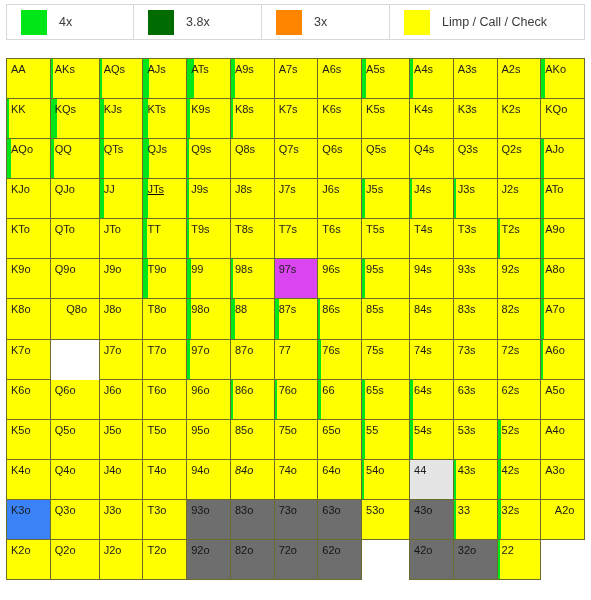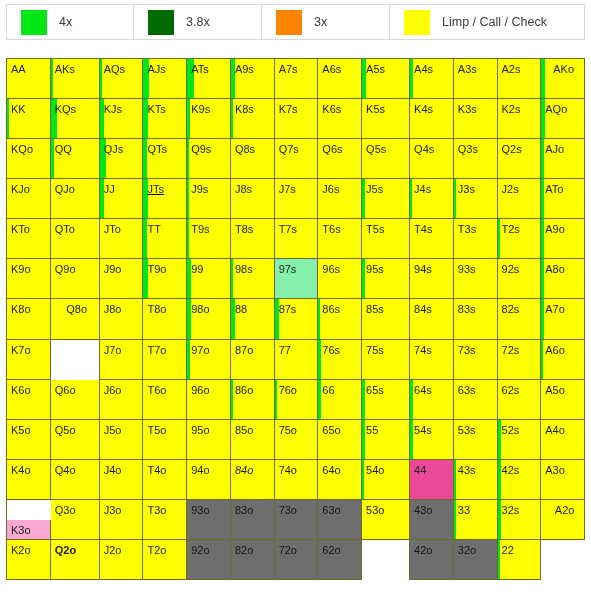--- a/index.html
+++ b/index.html
@@ -158,21 +158,21 @@
       <div class="cell" style="background: rgb(255, 255, 0);">
         <span class="bar" style="width: 7%; background: rgb(0, 230, 23);"></span>
         <span class="lbl">A4s</span>
       </div>
       <div class="cell" style="background: rgb(255, 255, 0);">
         <span class="lbl">A3s</span>
       </div>
       <div class="cell" style="background: rgb(255, 255, 0);">
         <span class="lbl">A2s</span>
       </div>
-      <div class="cell" style="background: rgb(255, 255, 0); padding-left: 8px;">
+      <div class="cell" style="background: rgb(255, 255, 0);">
         <span class="bar" style="width: 9%; background: rgb(0, 230, 23);"></span>
         <span class="lbl">AKo</span>
       </div>
       <div class="cell" style="background: rgb(255, 255, 0);">
         <span class="bar" style="width: 5%; background: rgb(0, 230, 23);"></span>
         <span class="lbl">KK</span>
       </div>
       <div class="cell" style="background: rgb(255, 255, 0);">
         <span class="bar" style="width: 14%; background: rgb(0, 230, 23);"></span>
         <span class="lbl">KQs</span>
@@ -205,37 +205,37 @@
       <div class="cell" style="background: rgb(255, 255, 0);">
         <span class="lbl">K4s</span>
       </div>
       <div class="cell" style="background: rgb(255, 255, 0);">
         <span class="lbl">K3s</span>
       </div>
       <div class="cell" style="background: rgb(255, 255, 0);">
         <span class="lbl">K2s</span>
       </div>
       <div class="cell" style="background: rgb(255, 255, 0);">
+        <span class="lbl">KQo</span>
+      </div>
+      <div class="cell" style="background: rgb(255, 255, 0);">
         <span class="bar" style="width: 9%; background: rgb(0, 230, 23);"></span>
         <span class="lbl">AQo</span>
       </div>
       <div class="cell" style="background: rgb(255, 255, 0);">
-        <span class="lbl">KQo</span>
-      </div>
-      <div class="cell" style="background: rgb(255, 255, 0);">
         <span class="bar" style="width: 7%; background: rgb(0, 230, 23);"></span>
         <span class="lbl">QQ</span>
+      </div>
+      <div class="cell" style="background: rgb(255, 255, 0);">
+        <span class="bar" style="width: 9%; background: rgb(0, 230, 23);"></span>
+        <span class="lbl">QTs</span>
       </div>
       <div class="cell" style="background: rgb(255, 255, 0);">
         <span class="bar" style="width: 14%; background: rgb(0, 230, 23);"></span>
         <span class="lbl">QJs</span>
-      </div>
-      <div class="cell" style="background: rgb(255, 255, 0);">
-        <span class="bar" style="width: 9%; background: rgb(0, 230, 23);"></span>
-        <span class="lbl">QTs</span>
       </div>
       <div class="cell" style="background: rgb(255, 255, 0);">
         <span class="bar" style="width: 5%; background: rgb(0, 230, 23);"></span>
         <span class="lbl">Q9s</span>
       </div>
       <div class="cell" style="background: rgb(255, 255, 0);">
         <span class="lbl">Q8s</span>
       </div>
       <div class="cell" style="background: rgb(255, 255, 0);">
         <span class="lbl">Q7s</span>
@@ -362,21 +362,21 @@
         <span class="lbl">T9o</span>
       </div>
       <div class="cell" style="background: rgb(255, 255, 0);">
         <span class="bar" style="width: 9%; background: rgb(0, 230, 23);"></span>
         <span class="lbl">99</span>
       </div>
       <div class="cell" style="background: rgb(255, 255, 0);">
         <span class="bar" style="width: 5%; background: rgb(0, 230, 23);"></span>
         <span class="lbl">98s</span>
       </div>
-      <div class="cell" style="background: #86efac;">
+      <div class="cell" style="background: #d946ef;">
         <span class="lbl">97s</span>
       </div>
       <div class="cell" style="background: rgb(255, 255, 0);">
         <span class="lbl">96s</span>
       </div>
       <div class="cell" style="background: rgb(255, 255, 0);">
         <span class="bar" style="width: 7%; background: rgb(0, 230, 23);"></span>
         <span class="lbl">95s</span>
       </div>
       <div class="cell" style="background: rgb(255, 255, 0);">
@@ -585,35 +585,35 @@
       <div class="cell" style="background: rgb(255, 255, 0);">
         <span class="lbl">74o</span>
       </div>
       <div class="cell" style="background: rgb(255, 255, 0);">
         <span class="lbl">64o</span>
       </div>
       <div class="cell" style="background: rgb(255, 255, 0);">
         <span class="bar" style="width: 5%; background: rgb(0, 230, 23);"></span>
         <span class="lbl">54o</span>
       </div>
-      <div class="cell" style="background: #ec4899;">
+      <div class="cell" style="background: #e5e5e5;">
         <span class="lbl">44</span>
       </div>
       <div class="cell" style="background: rgb(255, 255, 0);">
         <span class="bar" style="width: 5%; background: rgb(0, 230, 23);"></span>
         <span class="lbl">43s</span>
       </div>
       <div class="cell" style="background: rgb(255, 255, 0);">
         <span class="bar" style="width: 7%; background: rgb(0, 230, 23);"></span>
         <span class="lbl">42s</span>
       </div>
       <div class="cell" style="background: rgb(255, 255, 0);">
         <span class="lbl">A3o</span>
       </div>
-      <div class="cell" style="background: #f9a8d4; margin-top: 20px;">
+      <div class="cell" style="background: #3b82f6;">
         <span class="lbl">K3o</span>
       </div>
       <div class="cell" style="background: rgb(255, 255, 0);">
         <span class="lbl">Q3o</span>
       </div>
       <div class="cell" style="background: rgb(255, 255, 0);">
         <span class="lbl">J3o</span>
       </div>
       <div class="cell" style="background: rgb(255, 255, 0);">
         <span class="lbl">T3o</span>
@@ -643,21 +643,21 @@
       <div class="cell" style="background: rgb(255, 255, 0);">
         <span class="bar" style="width: 7%; background: rgb(0, 230, 23);"></span>
         <span class="lbl">32s</span>
       </div>
       <div class="cell" style="background: rgb(255, 255, 0); text-align: center;">
         <span class="lbl">A2o</span>
       </div>
       <div class="cell" style="background: rgb(255, 255, 0);">
         <span class="lbl">K2o</span>
       </div>
-      <div class="cell" style="background: rgb(255, 255, 0); font-weight: bold;">
+      <div class="cell" style="background: rgb(255, 255, 0);">
         <span class="lbl">Q2o</span>
       </div>
       <div class="cell" style="background: rgb(255, 255, 0);">
         <span class="lbl">J2o</span>
       </div>
       <div class="cell" style="background: rgb(255, 255, 0);">
         <span class="lbl">T2o</span>
       </div>
       <div class="cell gray" style="background: rgb(110, 110, 110);">
         <span class="lbl">92o</span>

